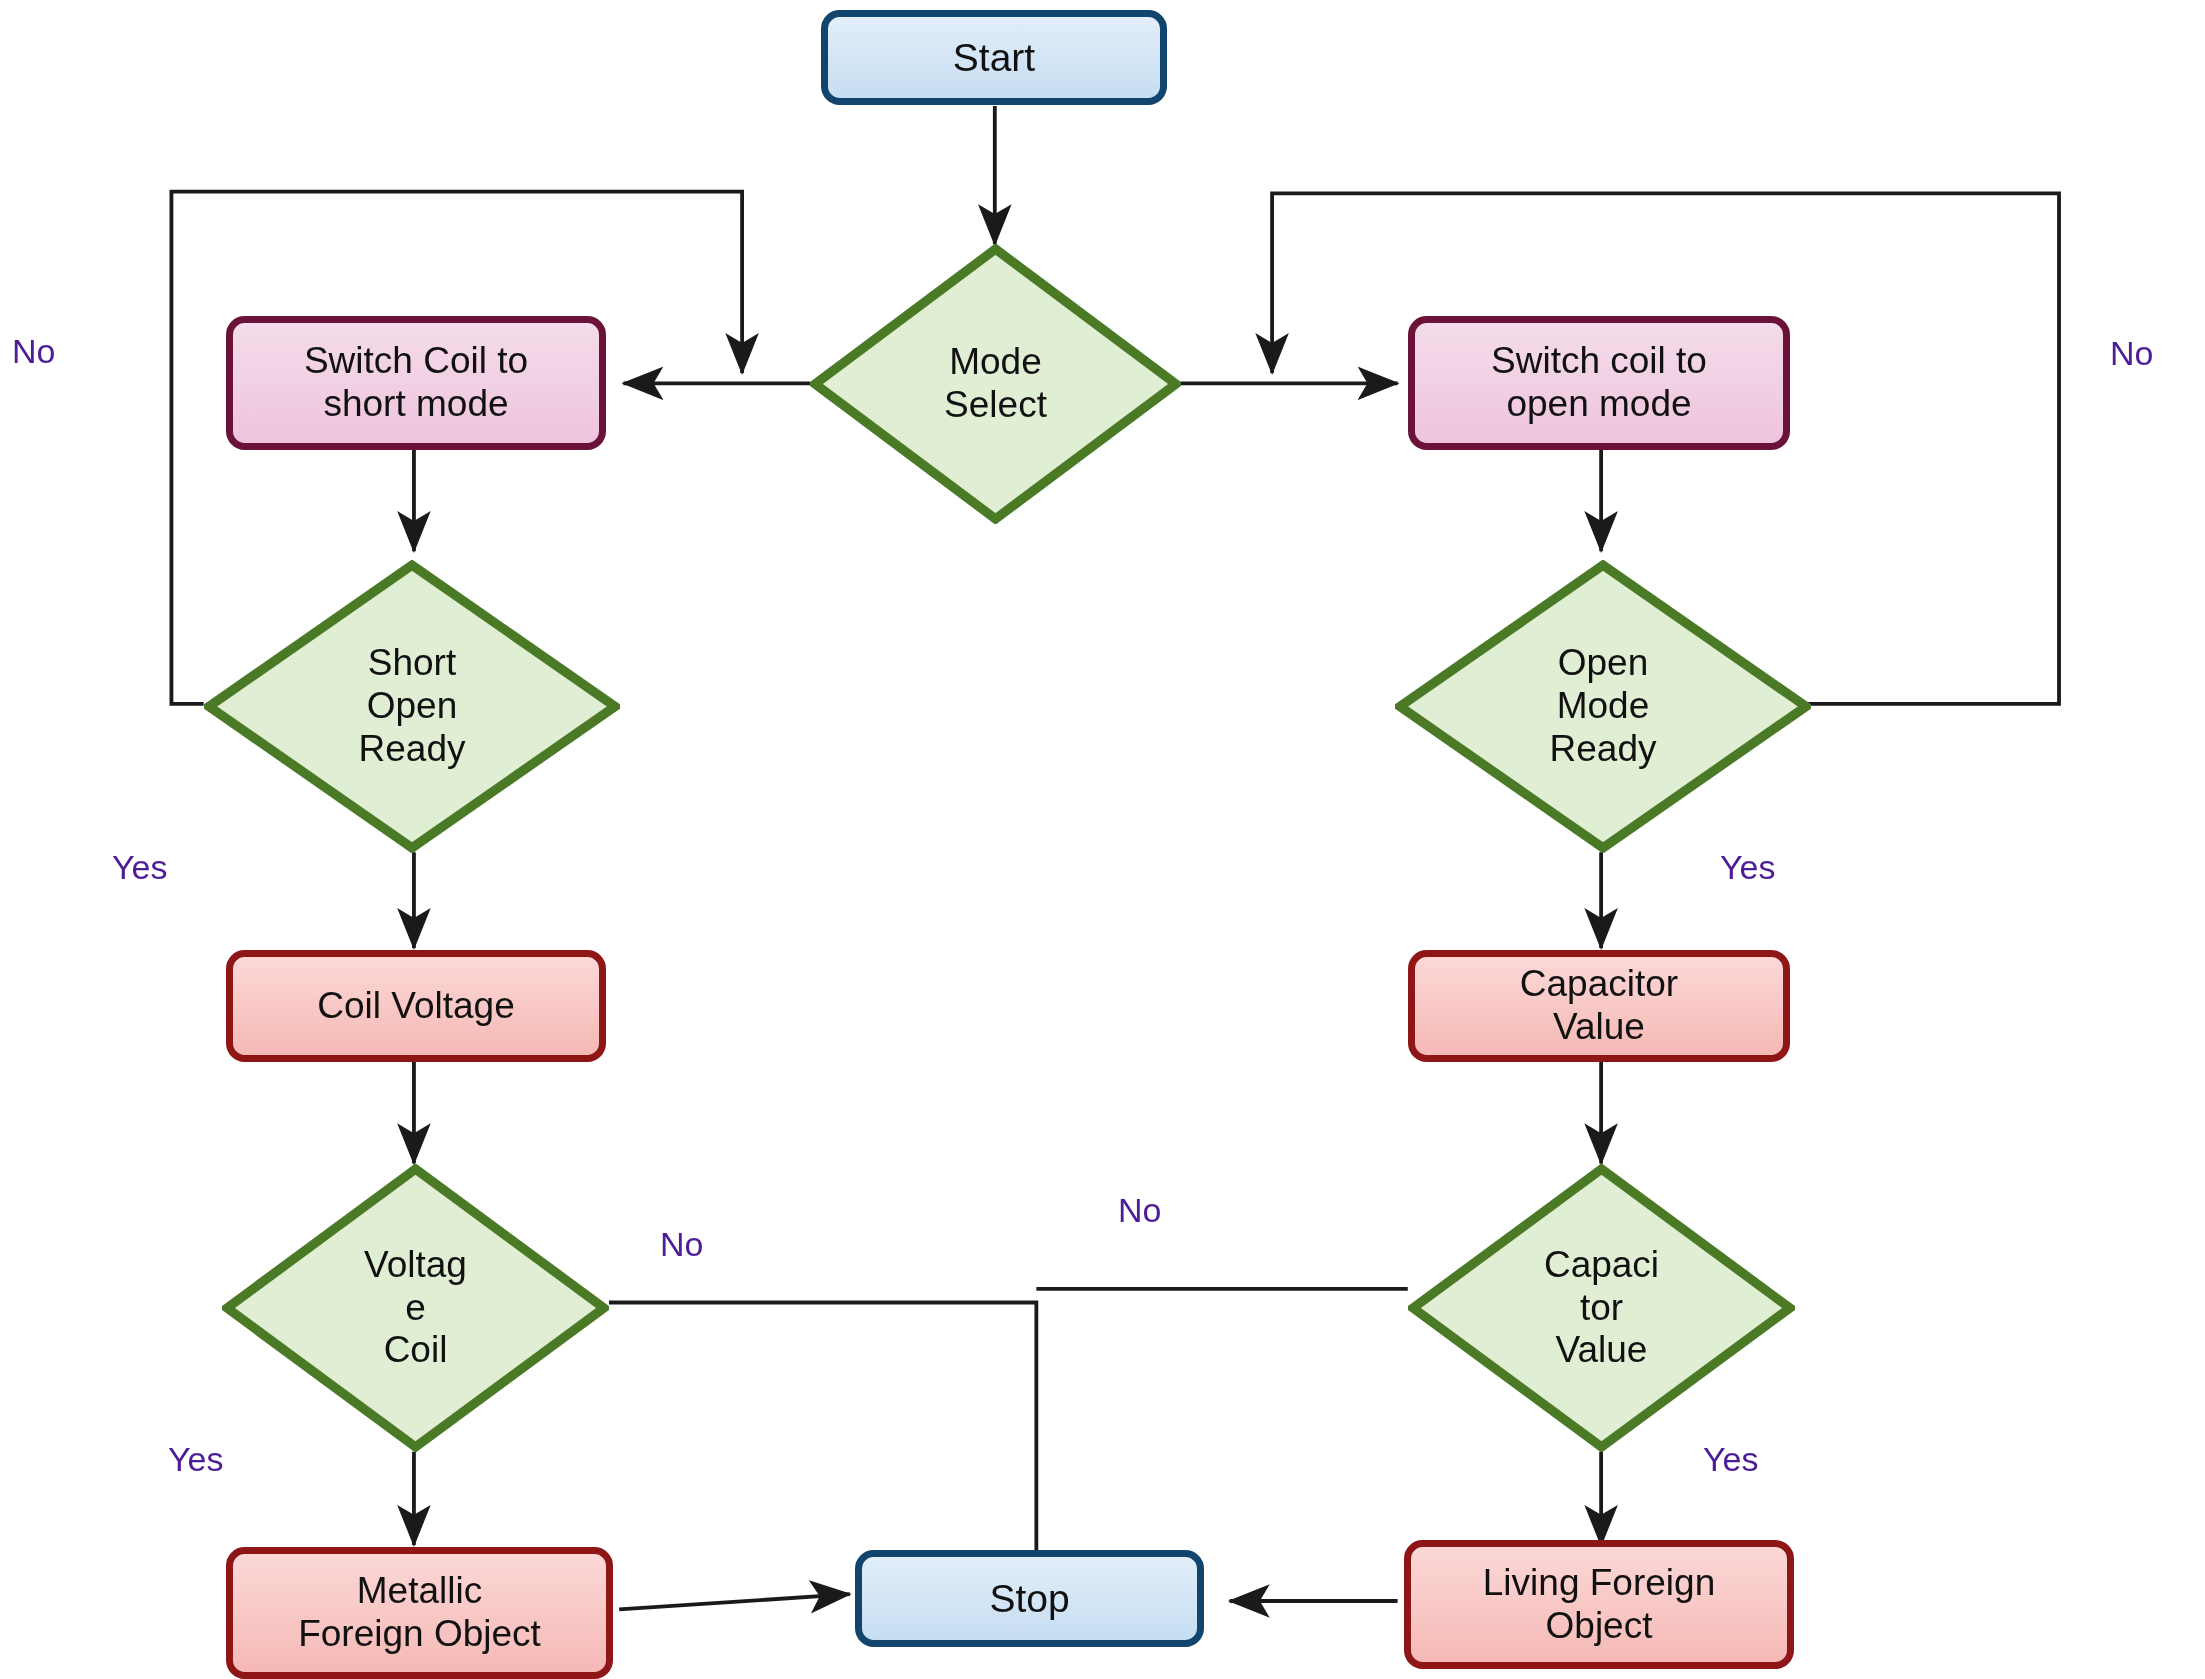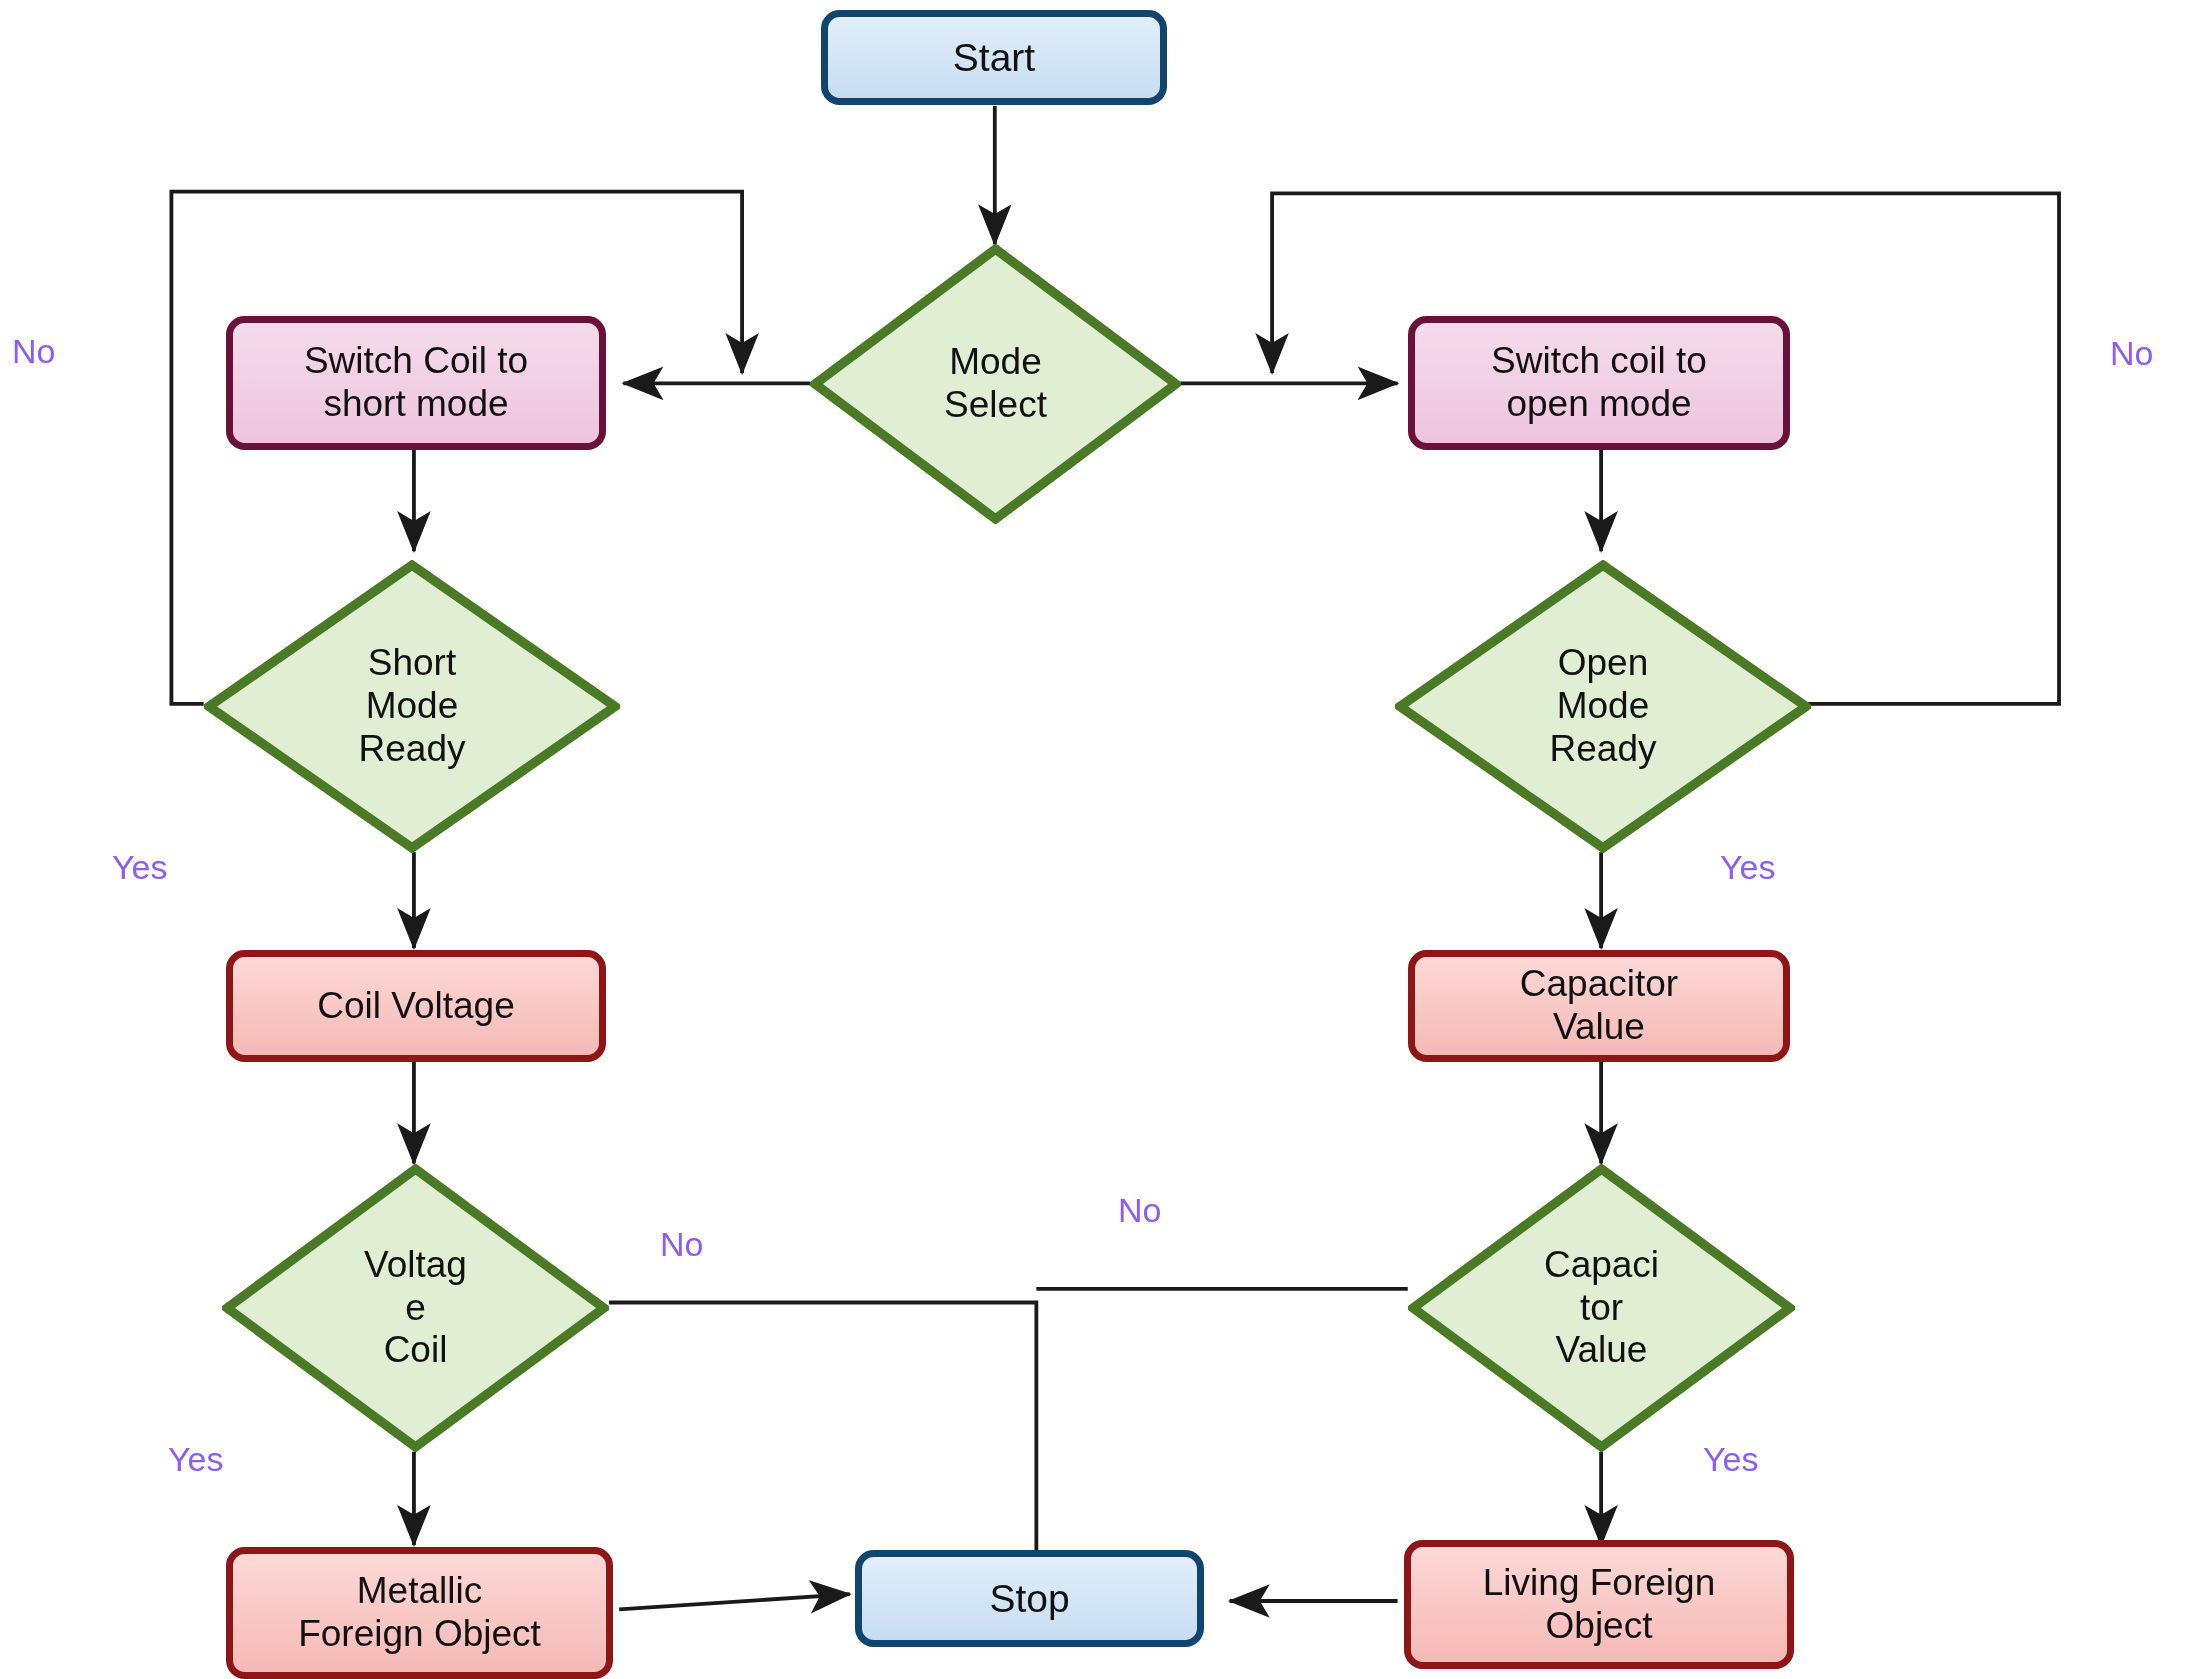--- a/index.html
+++ b/index.html
@@ -77,21 +77,21 @@
   }
   .diamond .label {
     position: relative;
     z-index: 1;
     padding: 0;
   }
 
   
   .edge-label {
     position: absolute;
-    color: #8b5cf6;
+    color: #4c1d95;
     font-size: 34px;
     white-space: nowrap;
     z-index: 4;
   }
 </style>
 </head>
 <body>
 
 <div id="stage">
 
@@ -159,21 +159,21 @@
   <div class="node rect action" style="left:1408px; top:316px; width:382px; height:134px; font-size:37px;">
     <span class="label">Switch coil to
 open mode</span>
   </div>
 
   <div class="node diamond" style="left:204px; top:560px; width:416px; height:293px; font-size:37px;">
     <svg class="dshape" viewBox="0 0 490 345" preserveAspectRatio="none">
       <polygon points="245,6 484,172.5 245,339 6,172.5" fill="#e0eed4" stroke="#4a7a26" stroke-width="11"></polygon>
     </svg>
     <span class="label">Short
-Mode
+Open
 Ready</span>
   </div>
 
   <div class="node diamond" style="left:1395px; top:560px; width:416px; height:293px; font-size:37px;">
     <svg class="dshape" viewBox="0 0 490 345" preserveAspectRatio="none">
       <polygon points="245,6 484,172.5 245,339 6,172.5" fill="#e0eed4" stroke="#4a7a26" stroke-width="11"></polygon>
     </svg>
     <span class="label">Open
 Mode
 Ready</span>

